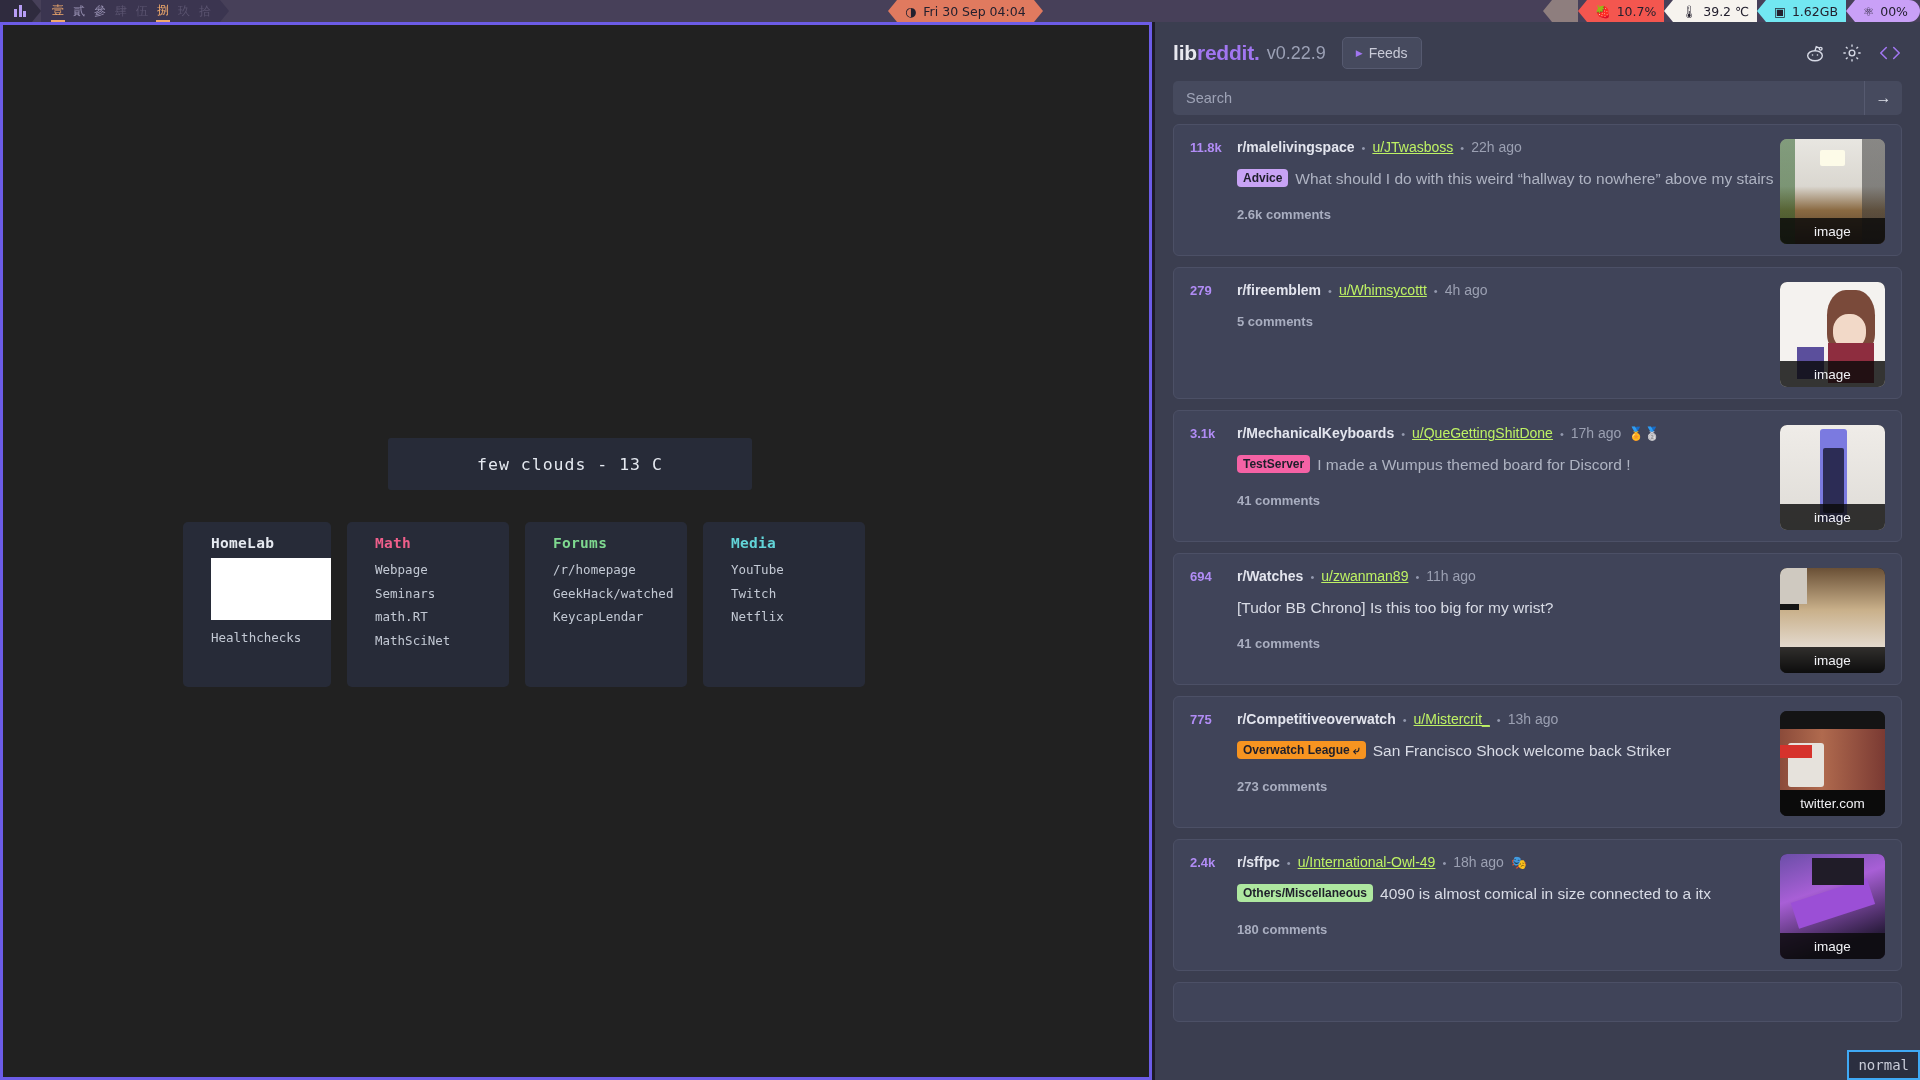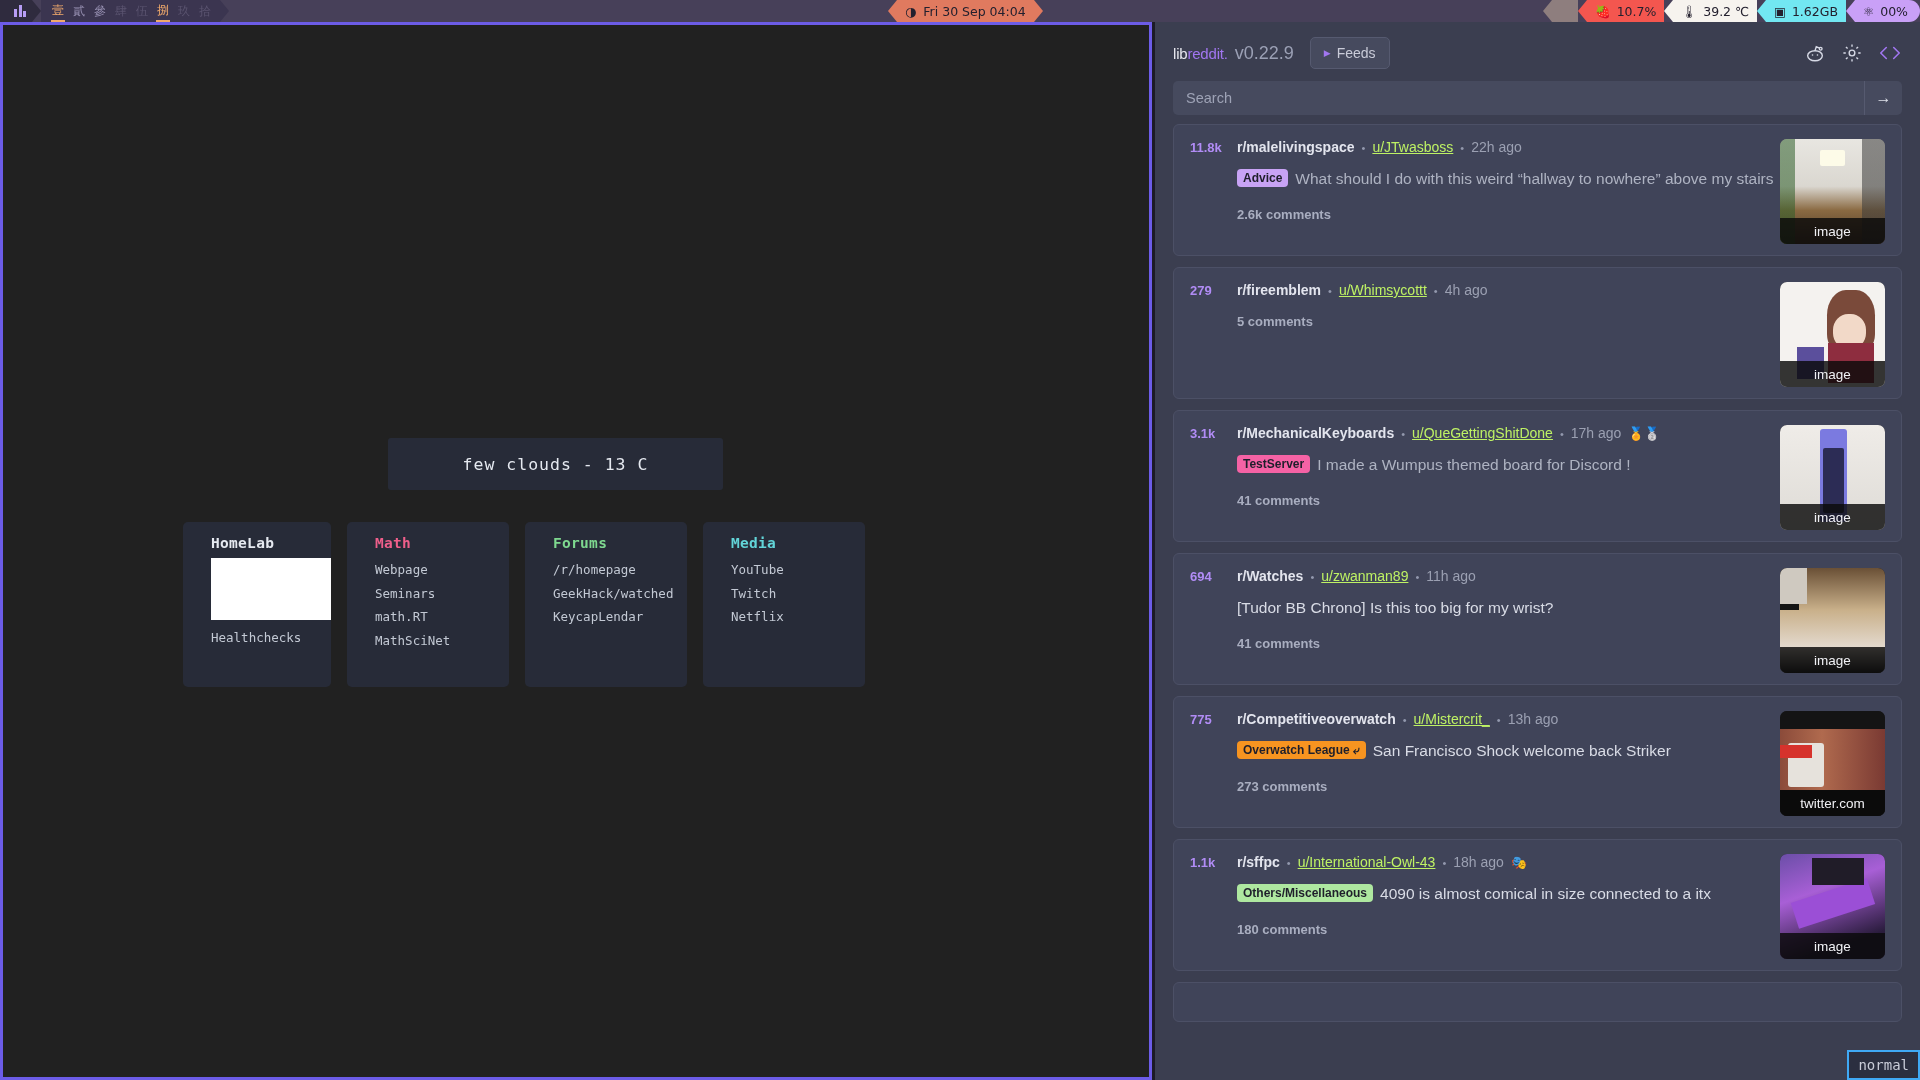--- a/index.html
+++ b/index.html
@@ -71,21 +71,21 @@
   }
   #st-pad { width: 26px; background: #8e7e7e; }
   #st-pad-l { border-right: 9px solid #8e7e7e; }
 
   
   #leftwin {
     position: absolute; left: 0; top: 22px; width: 1152px; height: 1058px;
     border: 3px solid #6c5ce7; background: #212121;
   }
   #weather {
-    position: absolute; left: 385px; top: 413px; width: 335px; height: 52px;
+    position: absolute; left: 385px; top: 413px; width: 364px; height: 52px;
     background: #272b38; border-radius: 3px;
     display: flex; align-items: center; justify-content: center;
     color: #e5e9f0; font-family: "DejaVu Sans Mono", monospace; font-size: 16.5px;
     letter-spacing: 1px;
   }
   #cards {
     position: absolute; left: 180px; top: 497px;
     display: flex; gap: 16px;
   }
   .card {
@@ -100,21 +100,21 @@
   .card.w3 { width: 148px; }
 
   
   #rightwin {
     position: absolute; left: 1155px; top: 22px; width: 765px; height: 1058px;
     background: #3b3e50; overflow: hidden;
   }
   #lr-head {
     display: flex; align-items: center; padding: 14px 18px 0 18px; height: 48px;
   }
-  #lr-logo { font-size: 15px; color: #e8e8ef; font-weight: 400; letter-spacing: -.2px; text-align: center; }
+  #lr-logo { font-size: 21px; color: #e8e8ef; font-weight: 700; letter-spacing: -.2px; text-align: center; }
   #lr-logo .red { color: #a176f0; }
   #lr-ver { color: #9ba0b5; font-size: 18px; margin-left: 7px; }
   #feeds {
     margin-left: 16px; background: #464a5e; border: 1px solid #565a70;
     border-radius: 5px; color: #c9cbd8; font-size: 14px;
     padding: 7px 13px; display: flex; align-items: center; gap: 6px;
   }
   #feeds .tri { color: #a176f0; font-size: 9px; }
   #lr-icons { margin-left: auto; display: flex; align-items: center; gap: 15px; }
   #lr-icons svg { display: block; }
@@ -427,24 +427,24 @@
         <div class="ph" style="background:#141414"></div>
         <div class="ph" style="top:17%;height:58%;background:linear-gradient(90deg,#8b4b3a,#b06a4e 40%,#7a3a33)"></div>
         <div class="ph" style="left:8%;top:30%;width:34%;height:42%;background:#e6e2dc;border-radius:3px"></div>
         <div class="ph" style="right:3%;top:32%;width:30%;height:13%;background:#d6322c"></div>
         <div class="cap">twitter.com</div>
       </div>
     </div>
 
     <div class="post">
       <div class="p-head">
-        <span class="p-score">1.1k</span>
+        <span class="p-score">2.4k</span>
         <span class="p-sub">r/sffpc</span>
         <span class="p-dot">•</span>
-        <span class="p-user">u/International-Owl-43</span>
+        <span class="p-user">u/International-Owl-49</span>
         <span class="p-dot">•</span>
         <span class="p-time">18h ago</span>
         <span class="p-emoji">🎭</span>
       </div>
       <div class="p-body">
         <span class="flair" style="background:#aee8a0;color:#1f1f2b">Others/Miscellaneous</span><span class="p-title plain">4090 is almost comical in size connected to a itx</span>
       </div>
       <div class="p-comments">180 comments</div>
       <div class="thumbbox">
         <div class="ph" style="background:linear-gradient(160deg,#6b4ea8,#a85fd6 35%,#2a1c3d 80%)"></div>

